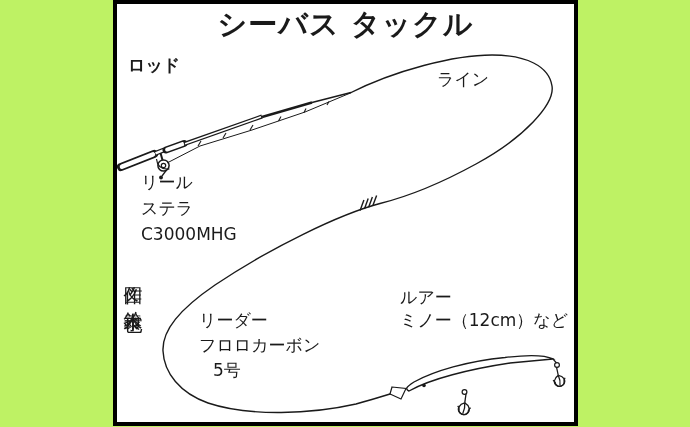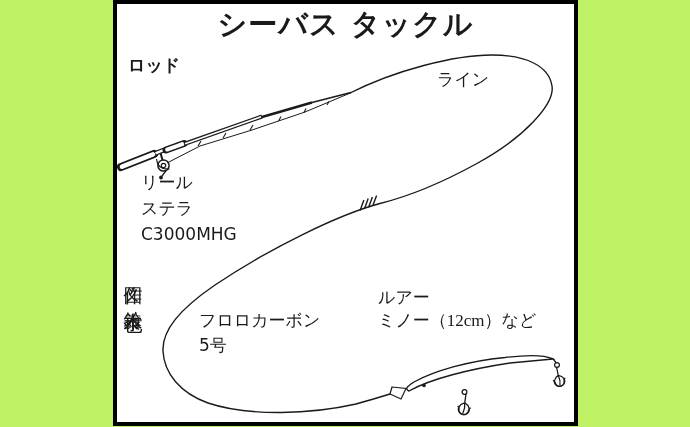--- a/index.html
+++ b/index.html
@@ -16,22 +16,22 @@
     position:absolute;left:113px;top:5px;width:465px;
     text-align:center;font-size:29px;font-weight:bold;letter-spacing:1px;
     color:#1a1a1a;
   }
   .label{position:absolute;font-size:17px;line-height:22px;color:#1a1a1a;white-space:nowrap;}
   .label span{display:block;}
   .lbl-rod{left:128px;top:54px;font-weight:bold;}
   .lbl-line{left:437px;top:67px;width:92px;text-align:left;line-height:24px;}
   .lbl-reel{left:141px;top:169px;line-height:26px;}
   .lbl-leader{left:199px;top:308px;line-height:25px;}
-  .lbl-leader span:nth-child(3){padding-left:14px;margin-top:20px;}
-  .lbl-lure{left:378px;top:286px;line-height:23px;font-family:Liberation Serif, serif;}
+  .lbl-leader span:nth-child(3){padding-left:14px;}
+  .lbl-lure{left:400px;top:286px;line-height:23px;}
   .credit{
     position:absolute;left:121px;top:271px;height:150px;
     writing-mode:vertical-rl;text-orientation:upright;
     font-size:19px;letter-spacing:1px;color:#1a1a1a;white-space:pre;
   }
   svg.art{position:absolute;left:0;top:0;}
   .ink{stroke:#1a1a1a;fill:none;}
 </style>
 </head>
 <body>
@@ -120,20 +120,21 @@
     <span>ライン</span>
   </div>
 
   <div class="label lbl-reel">
     <span>リール</span>
     <span>ステラ</span>
     <span>C3000MHG</span>
   </div>
 
   <div class="label lbl-leader">
+    <span>リーダー</span>
     <span>フロロカーボン</span>
     <span>5号</span>
   </div>
 
   <div class="label lbl-lure">
     <span>ルアー</span>
     <span>ミノー（12cm）など</span>
   </div>
 
   <div class="credit">作図 鈴木泰也</div>

